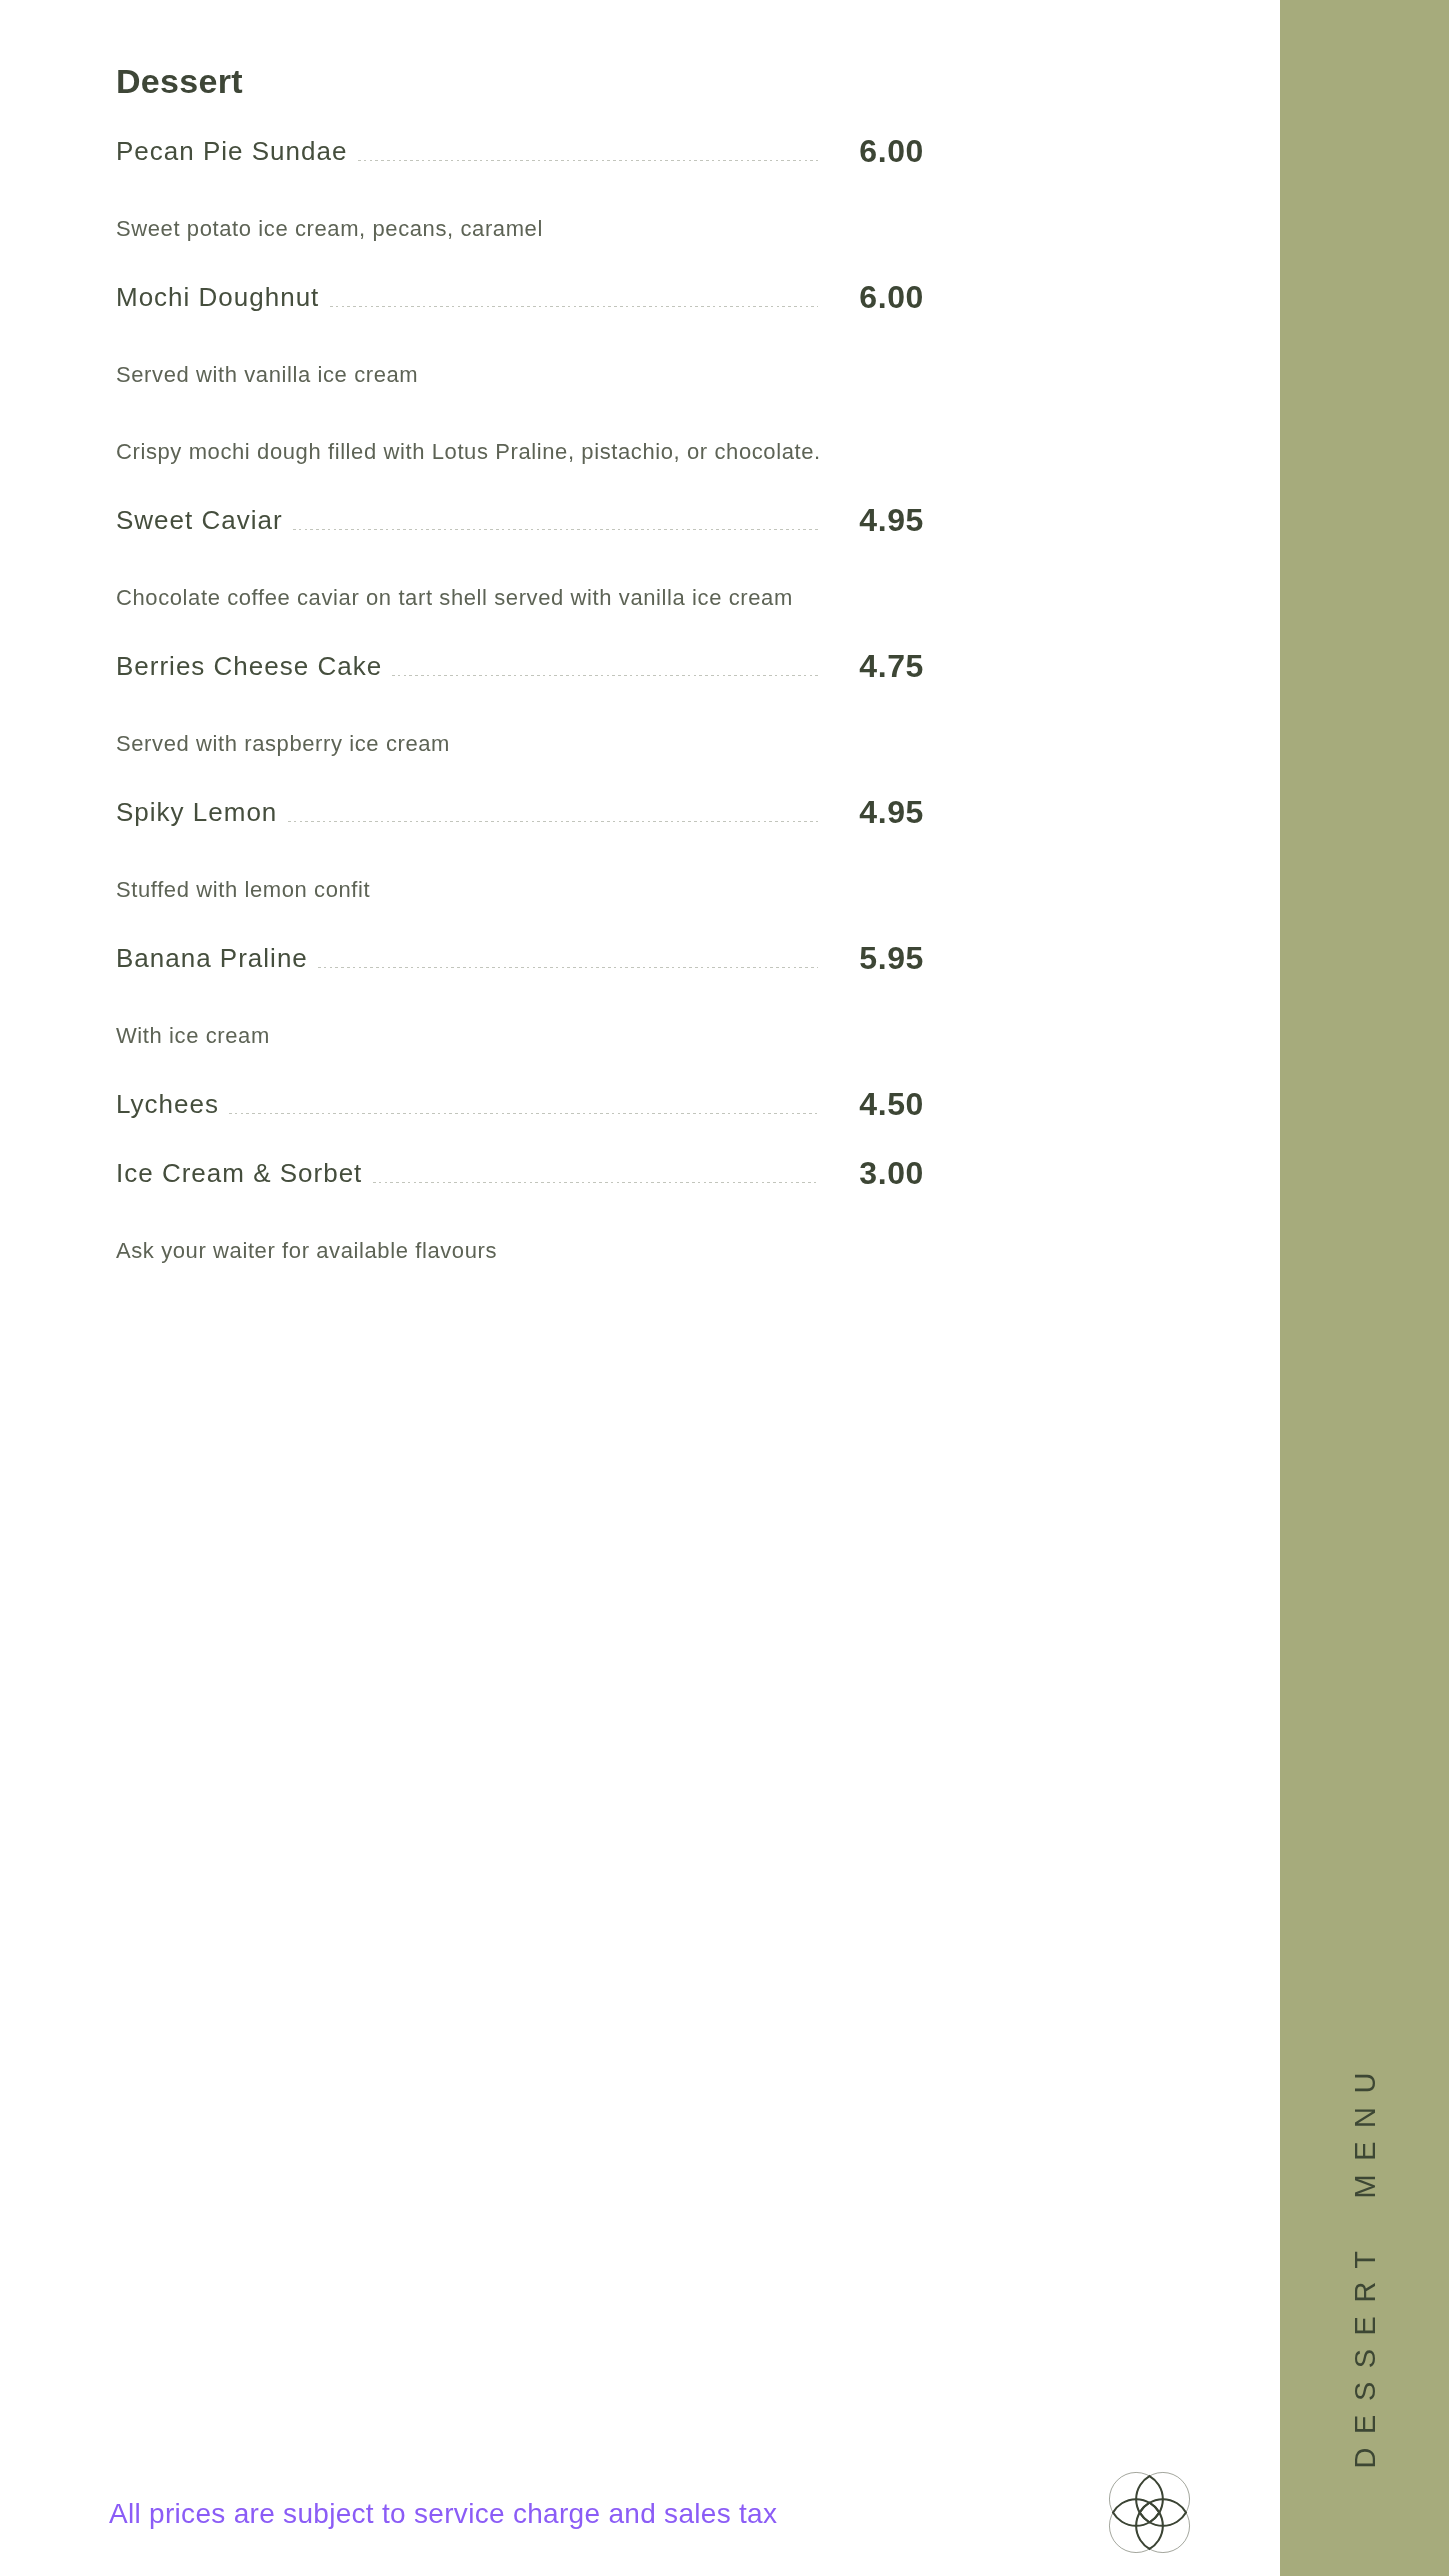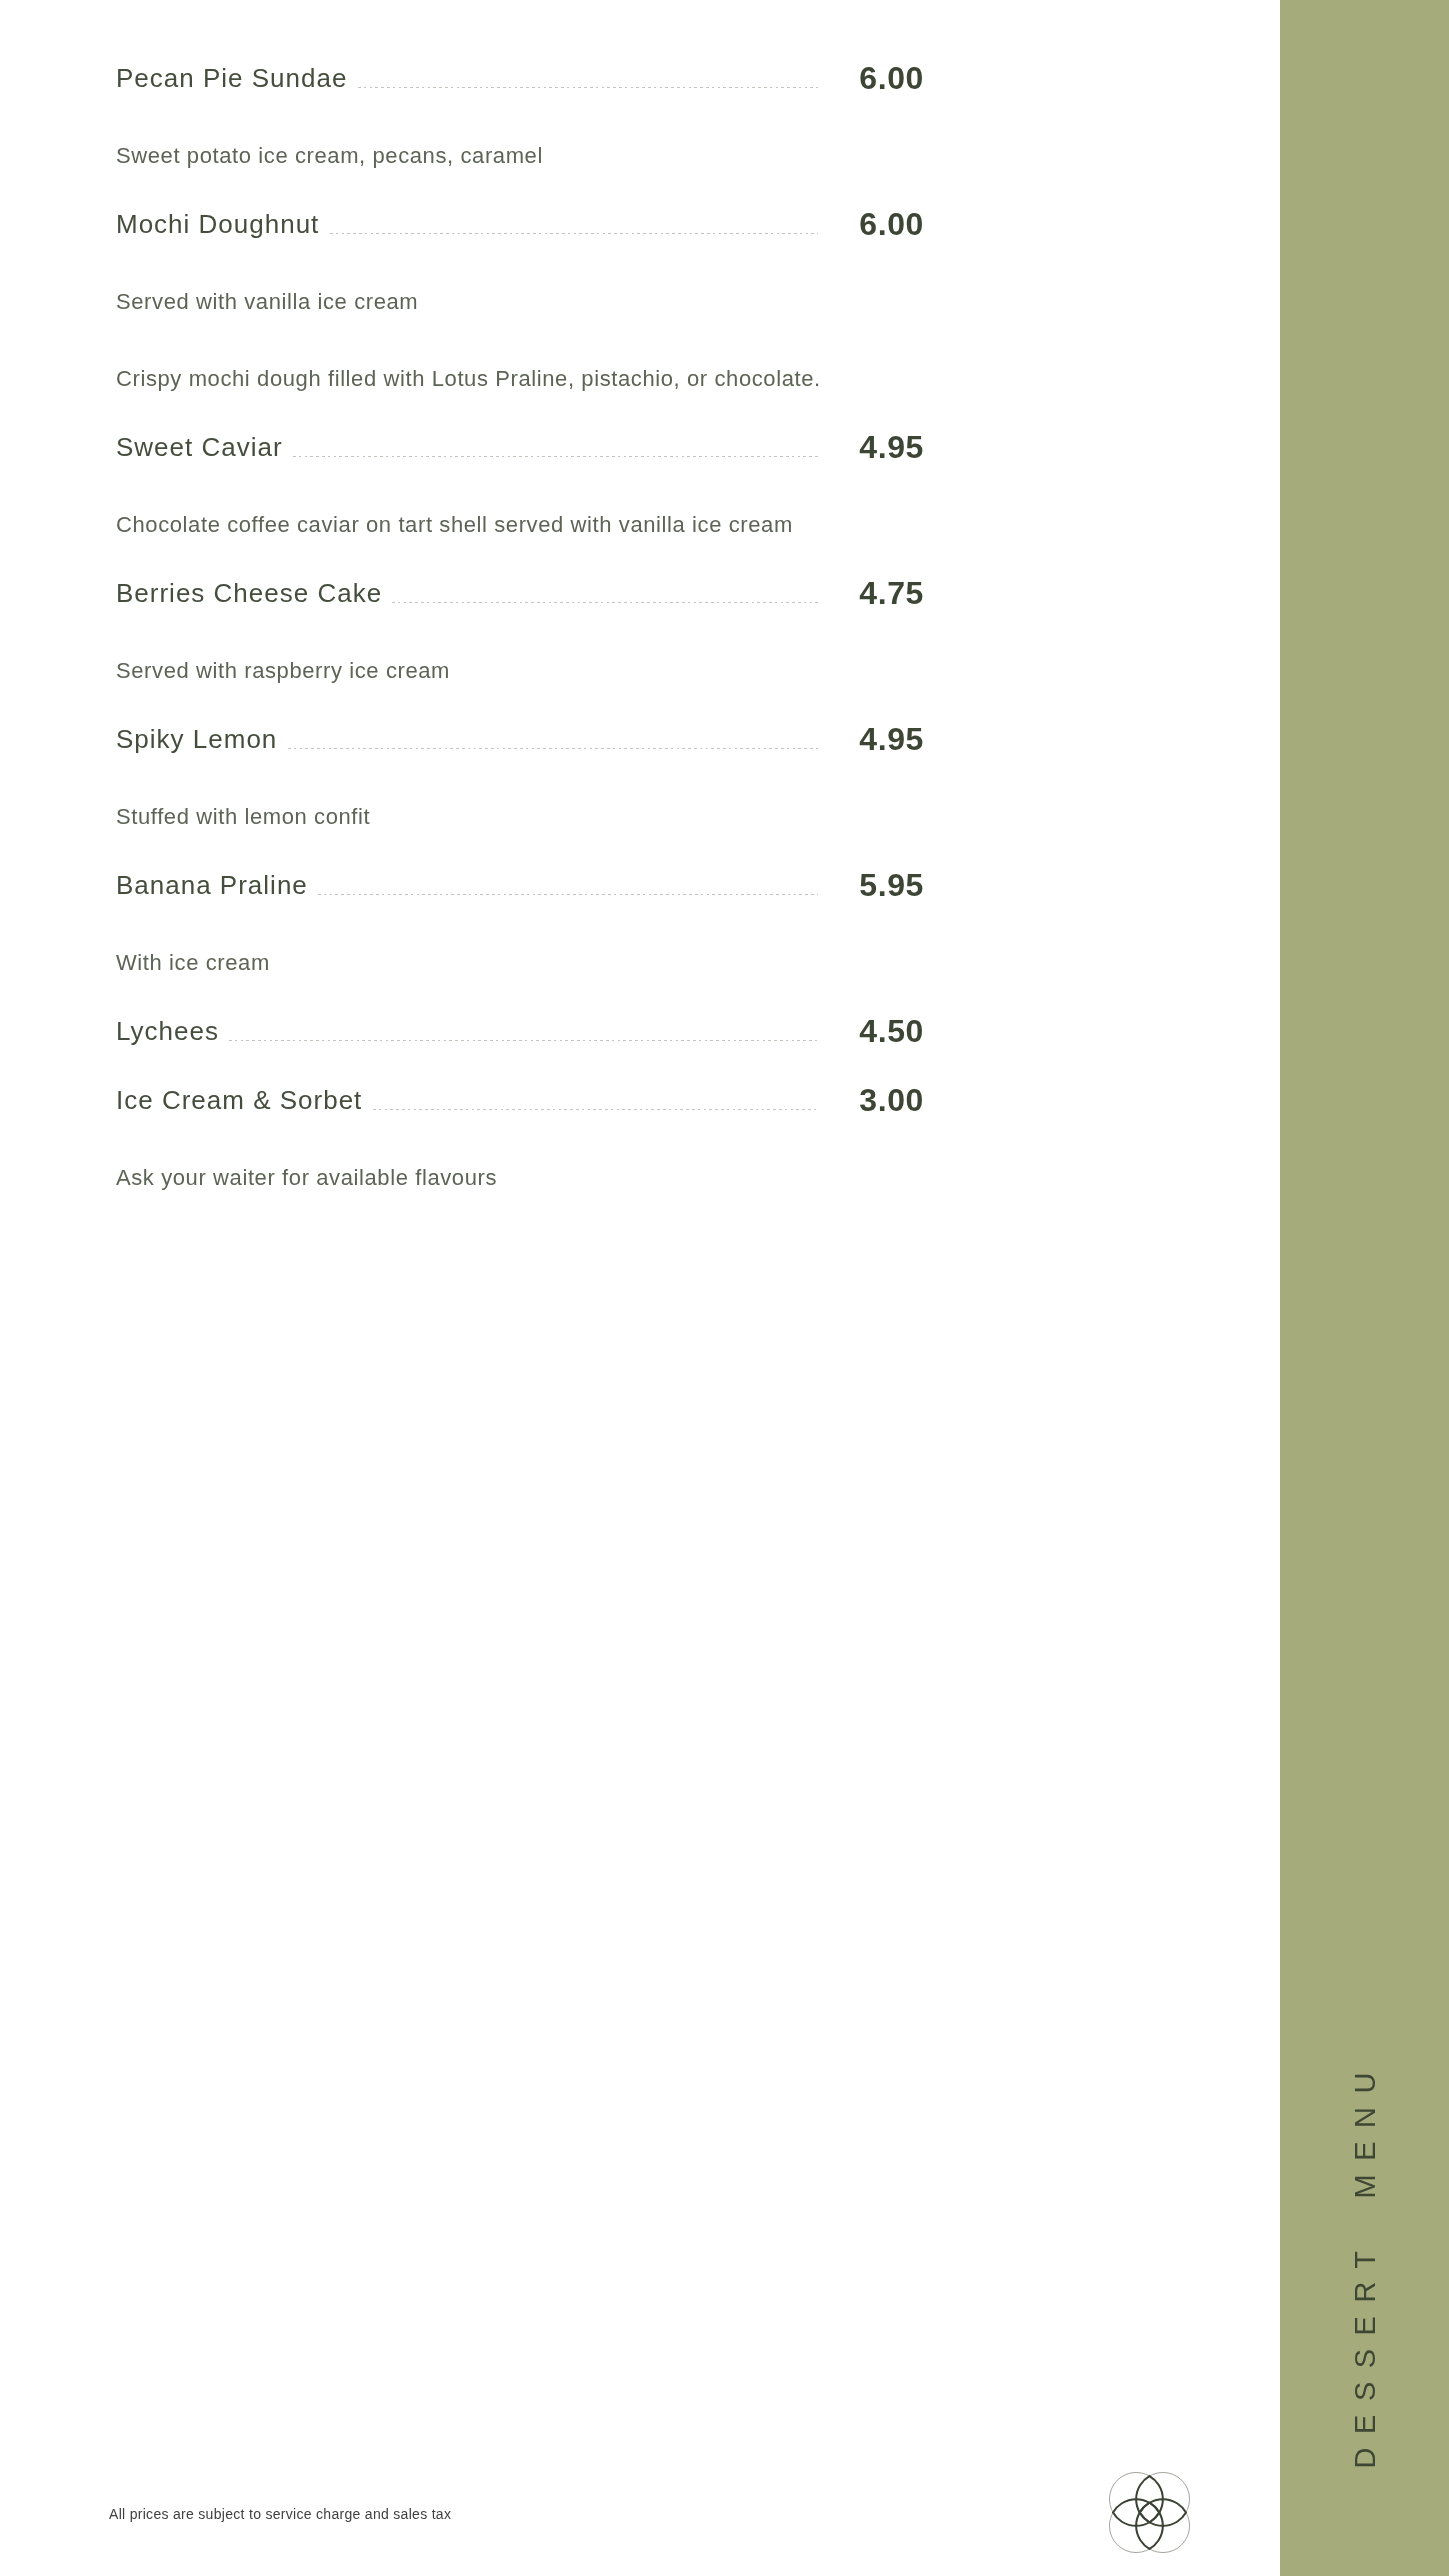--- a/index.html
+++ b/index.html
@@ -84,42 +84,43 @@
     letter-spacing: 0.6px;
     line-height: 31px;
     color: #5d6355;
     margin-top: 46px;
   }
 
   
   .footer-note {
     position: absolute;
     left: 109px; top: 2501px;
-    font-size: 14px;
+    font-size: 28px;
     letter-spacing: 0.3px;
-    color: #404040;
+    color: #8b5cf6;
     line-height: 26px;
   }
 
   
   .logo {
     position: absolute;
     left: 1105px; top: 2468px;
     width: 89px; height: 89px;
   }
 </style>
 </head>
 <body>
 
 <div class="page">
 
   <div class="sidebar"></div>
   <div class="vertical-label">DESSERT MENU</div>
 
   <div class="content">
+    <div class="section-title">Dessert</div>
     <div id="menu-item-list">
   <div class="menu-item">
     <div class="item-row">
       <span class="item-name">Pecan Pie Sundae</span>
       <span class="leader"></span>
       <span class="item-price">6.00</span>
     </div>
   <div class="item-desc">Sweet potato ice cream, pecans, caramel</div>
         </div>
 

